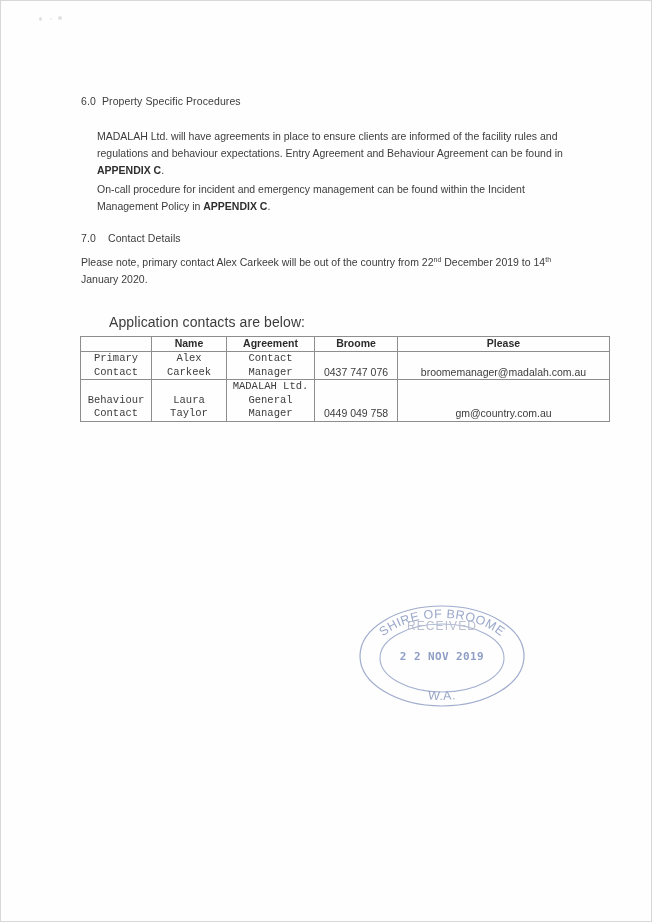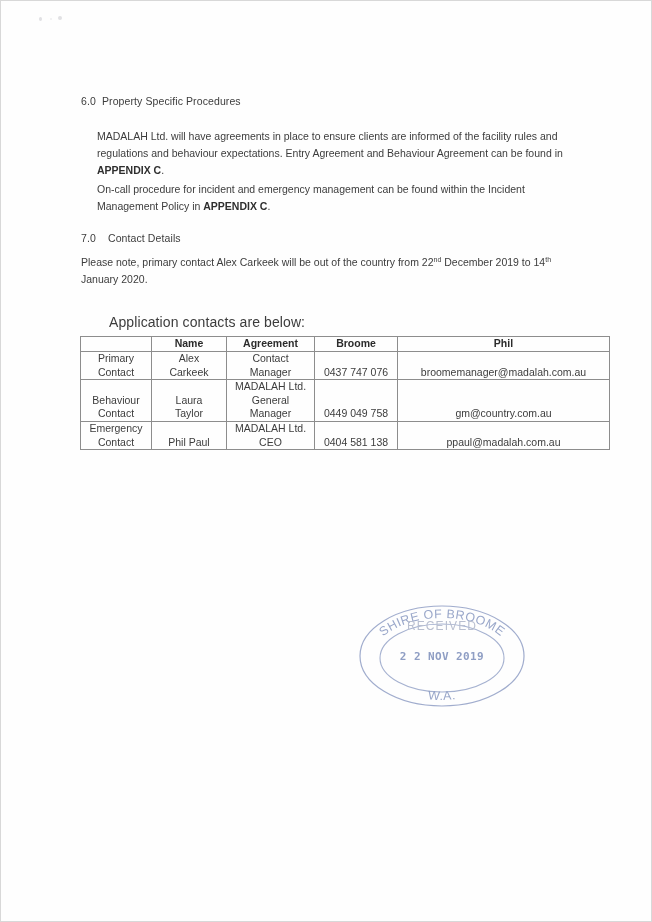--- a/index.html
+++ b/index.html
@@ -70,21 +70,21 @@
     font-weight: normal;
     line-height: 13.6px;
     height: 14px;
   }
   table.contacts th { font-weight: bold; color: #2b2b2b; }
   .c0 { width: 71px; }
   .c1 { width: 75px; }
   .c2 { width: 88px; }
   .c3 { width: 83px; }
   .c4 { width: 212px; }
-  .cell-lines { display: block; }
+  .cell-lines { display: block; font-family: Liberation Mono, monospace; }
   .cell-lines span { display: block; }
   .bot { vertical-align: bottom; }
 
   
   .stamp {
     position: absolute;
     left: 355px;
     top: 601px;
     width: 172px;
     height: 108px;
@@ -126,21 +126,21 @@
         <col class="c2">
         <col class="c3">
         <col class="c4">
     </colgroup>
     <thead>
       <tr>
         <th></th>
         <th>Name</th>
         <th>Agreement</th>
         <th>Broome</th>
-        <th>Phil</th>
+        <th>Please</th>
       </tr>
     </thead>
     <tbody>
       <tr>
         <td class="bot">
           <span class="cell-lines">
             <span>Primary</span>
             <span>Contact</span>
           </span>
         </td>
@@ -174,41 +174,20 @@
         </td>
         <td class="bot">
           <span class="cell-lines">
             <span>MADALAH Ltd.</span>
             <span>General</span>
             <span>Manager</span>
           </span>
         </td>
         <td class="bot">0449 049 758</td>
         <td class="bot">gm@country.com.au</td>
-      </tr>
-      <tr>
-        <td class="bot">
-          <span class="cell-lines">
-            <span>Emergency</span>
-            <span>Contact</span>
-          </span>
-        </td>
-        <td class="bot">
-          <span class="cell-lines">
-            <span>Phil Paul</span>
-          </span>
-        </td>
-        <td class="bot">
-          <span class="cell-lines">
-            <span>MADALAH Ltd.</span>
-            <span>CEO</span>
-          </span>
-        </td>
-        <td class="bot">0404 581 138</td>
-        <td class="bot">ppaul@madalah.com.au</td>
       </tr>
     </tbody>
   </table>
 
   <div class="stamp">
     <svg viewBox="0 0 172 108" xmlns="http://www.w3.org/2000/svg">
       <defs>
         <path id="arcTop" d="M 14 60 A 72 44 0 0 1 158 60" fill="none"></path>
         <path id="arcBottom" d="M 26 62 A 60 36 0 0 0 146 62" fill="none"></path>
       </defs>

